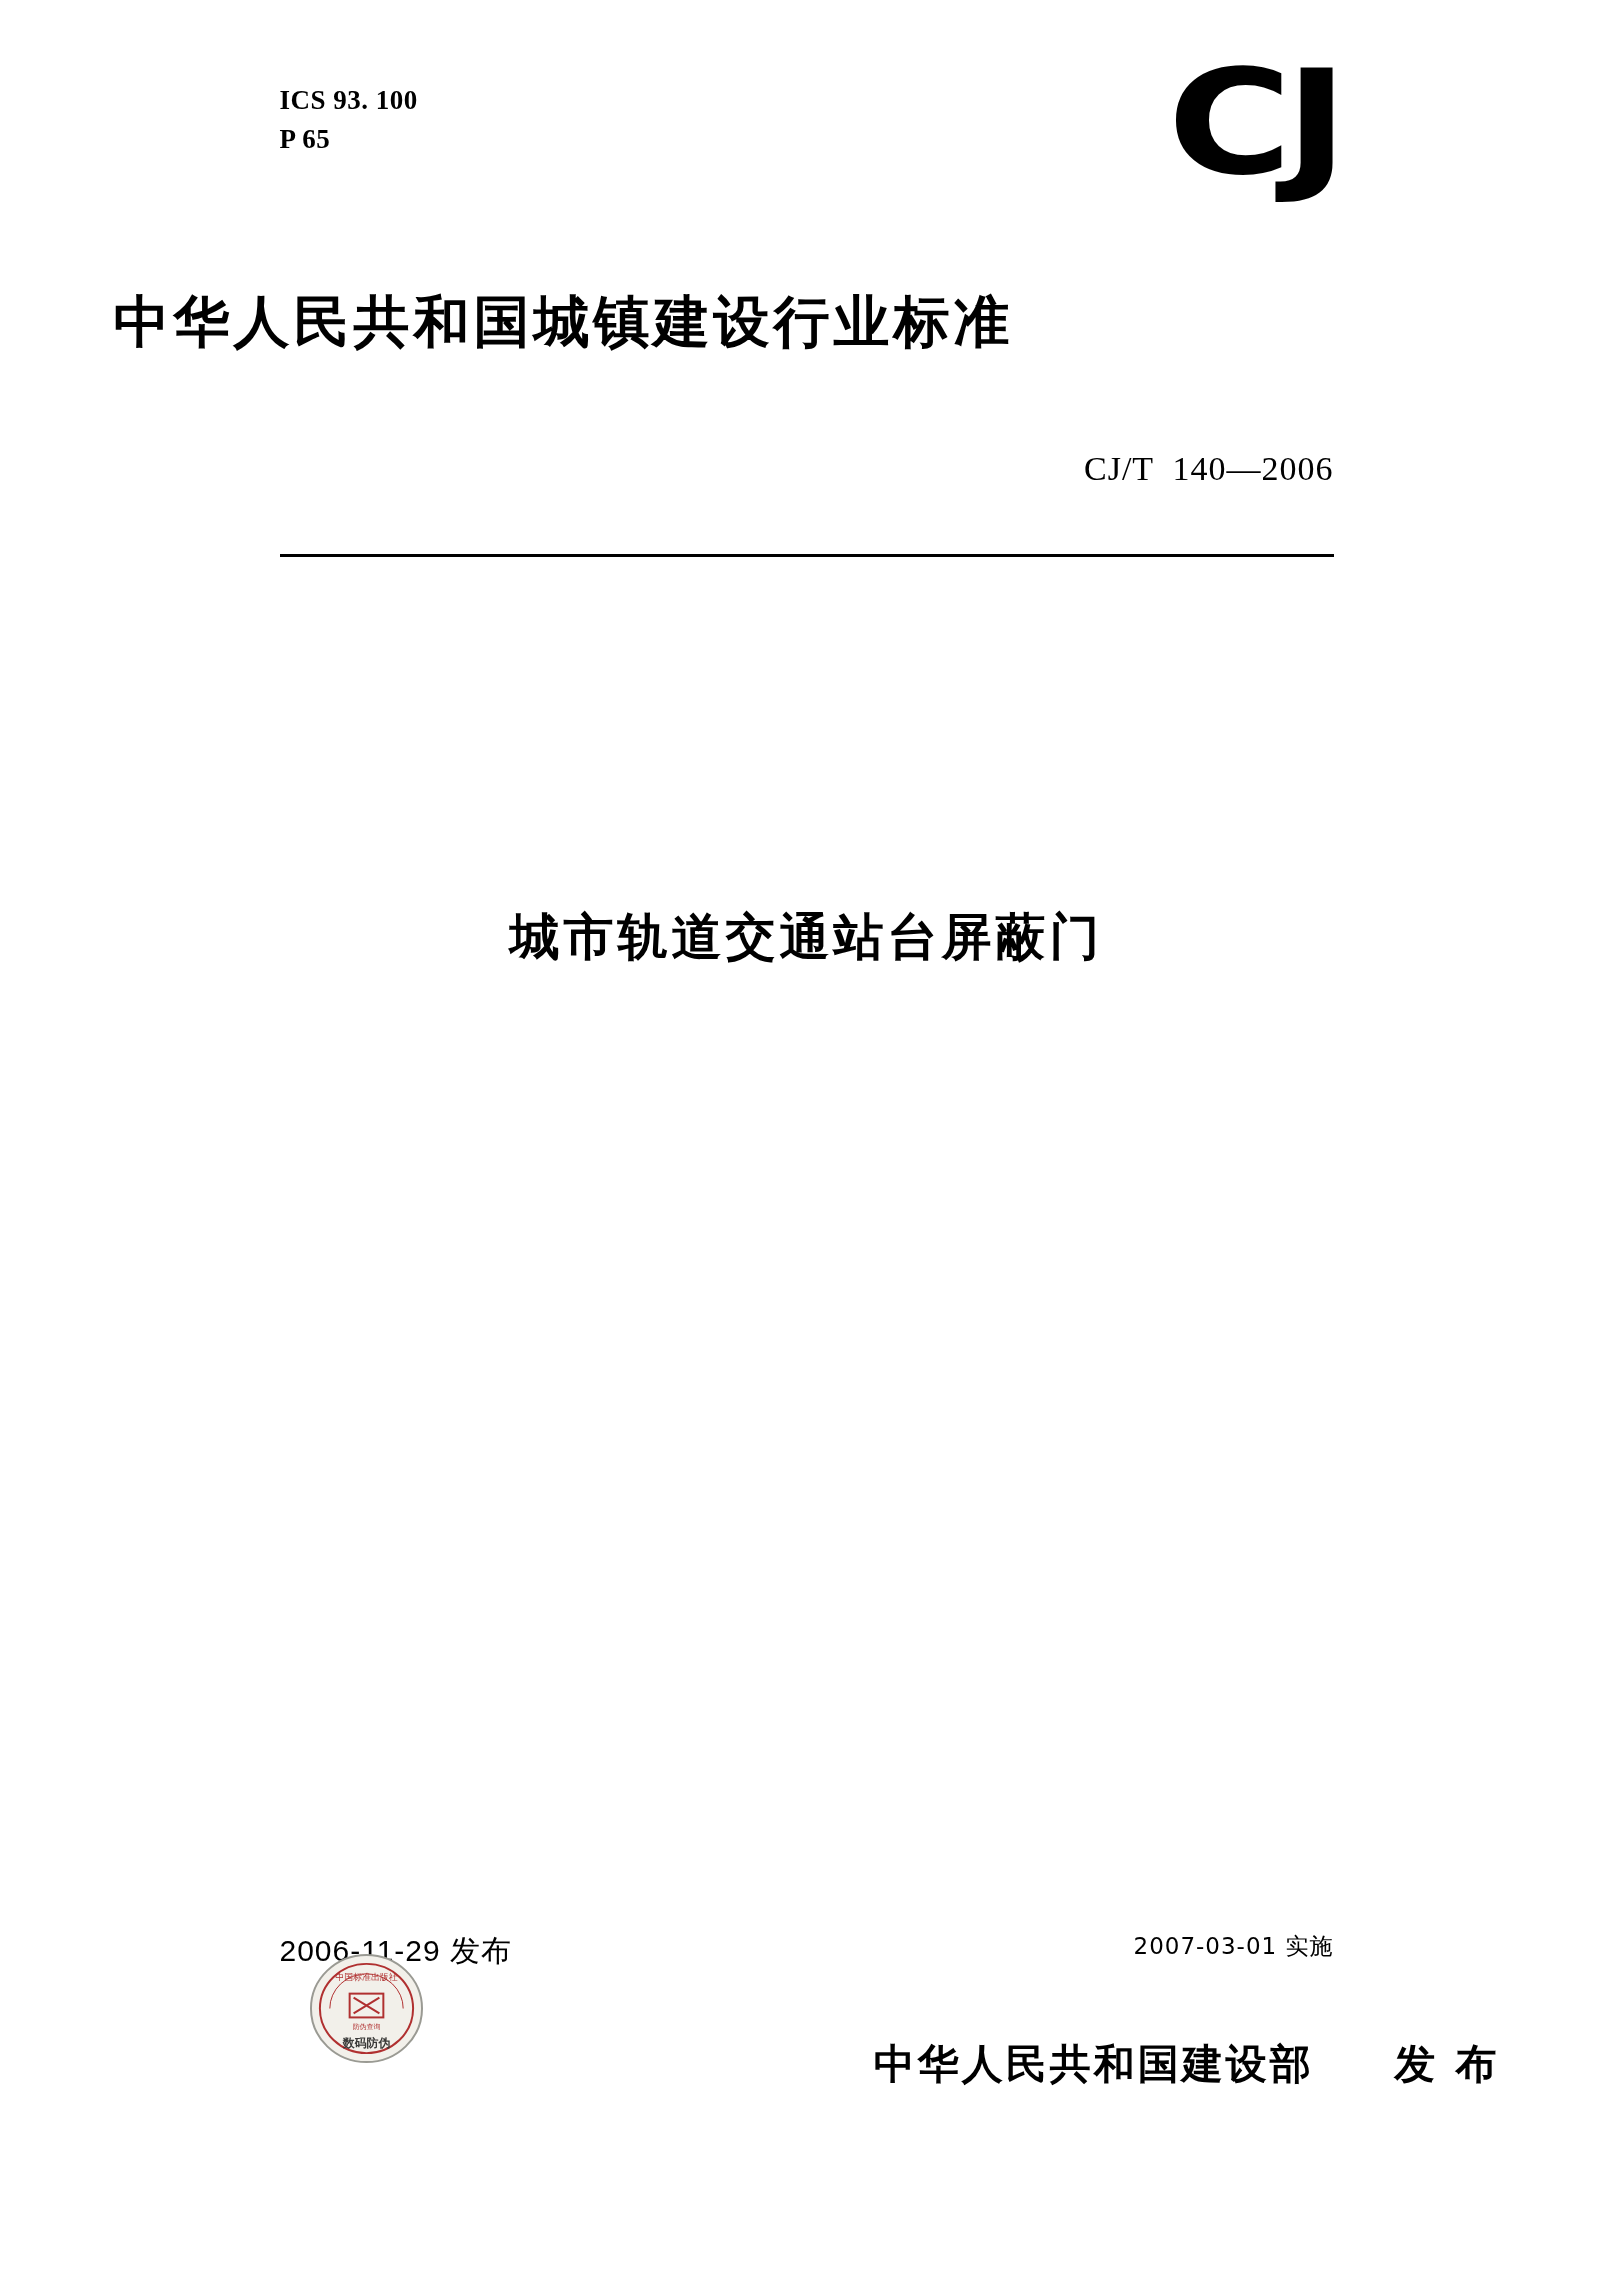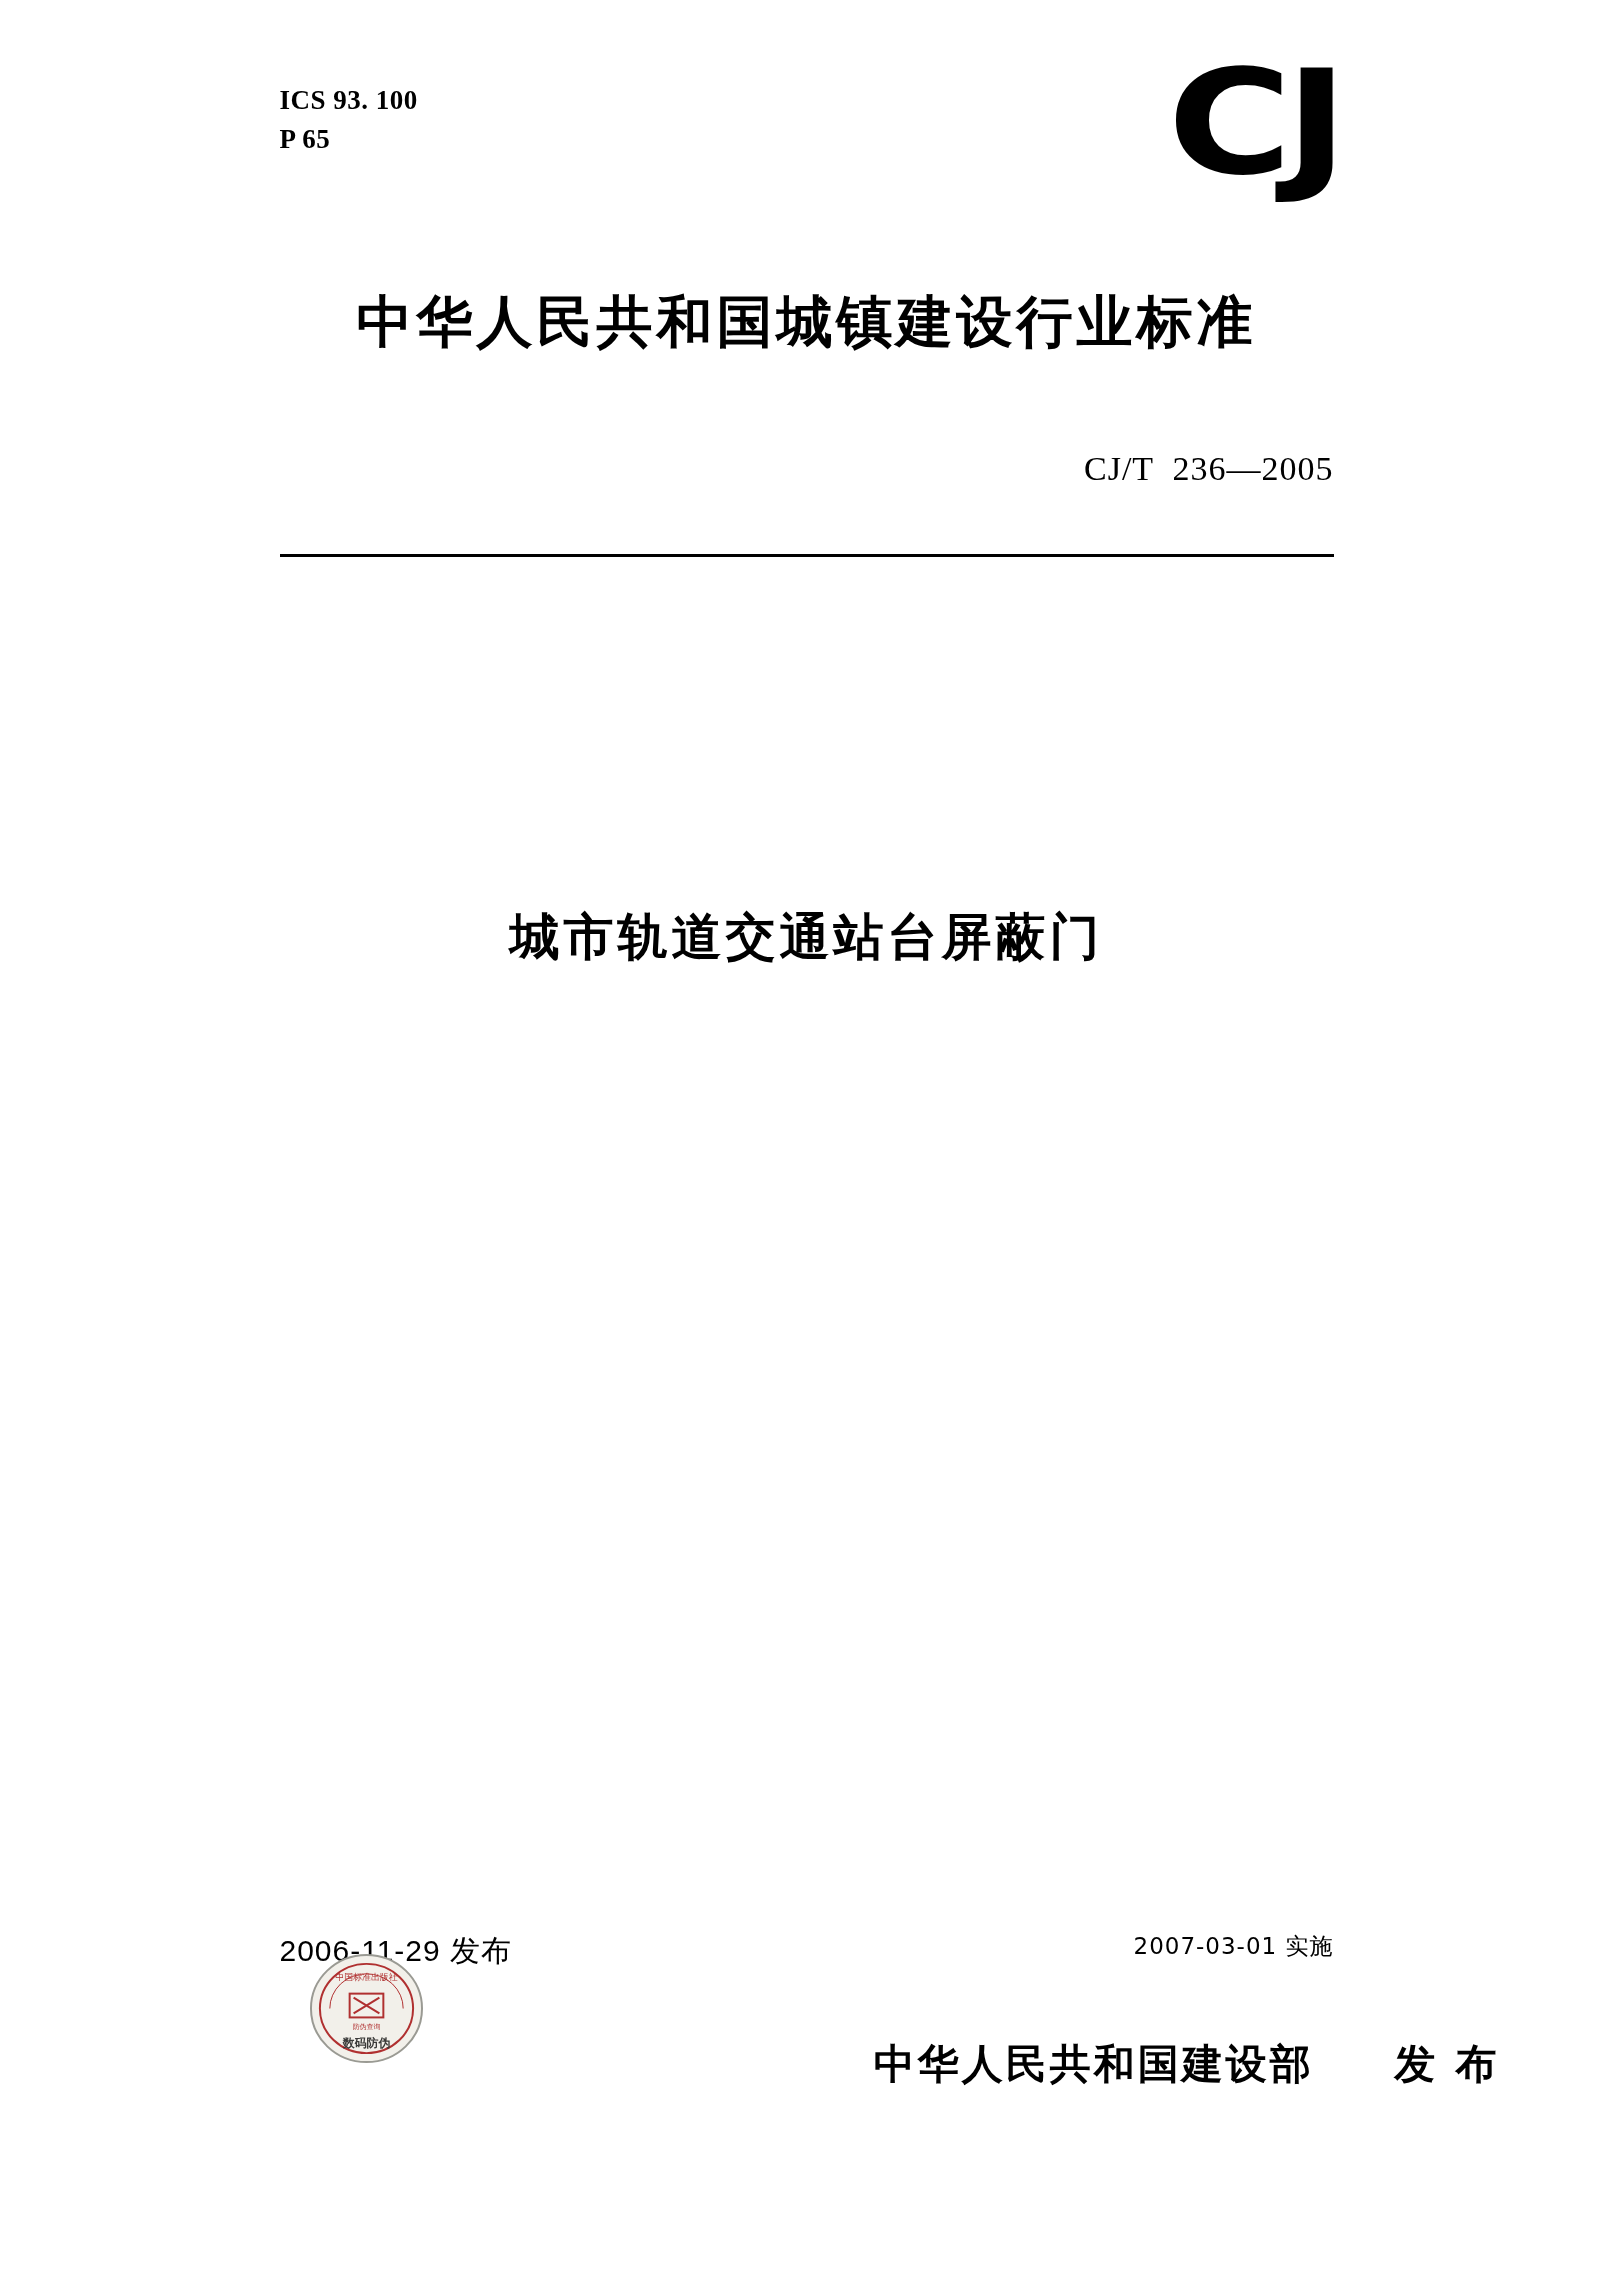--- a/index.html
+++ b/index.html
@@ -47,21 +47,20 @@
     transform: scaleX(1.18);
     transform-origin: right top;
   }
 
   
   .std-title {
     position: absolute;
     left: 0;
     right: 0;
     top: 285px;
-    text-align: center;
     font-family: "DejaVu Sans", sans-serif;
     font-weight: bold;
     font-size: 56px;
     letter-spacing: 4px;
   }
 
   
   .std-number {
     position: absolute;
     right: 166px;
@@ -156,21 +155,21 @@
 
   <div class="codes">
     <div>ICS 93. 100</div>
     <div>P 65</div>
   </div>
 
   <div class="cj-logo">CJ</div>
 
   <div class="std-title">中华人民共和国城镇建设行业标准</div>
 
-  <div class="std-number">CJ/T  236—2005</div>
+  <div class="std-number">CJ/T  140—2006</div>
 
   <div class="rule"></div>
 
   <div class="doc-title-cn">城市轨道交通站台屏蔽门</div>
 
   <div class="issue-date">2006-11-29 发布</div>
   <div class="effective-date">2007-03-01 实施</div>
 
   <div class="seal">
     <svg width="117" height="117" viewBox="0 0 118 118">

